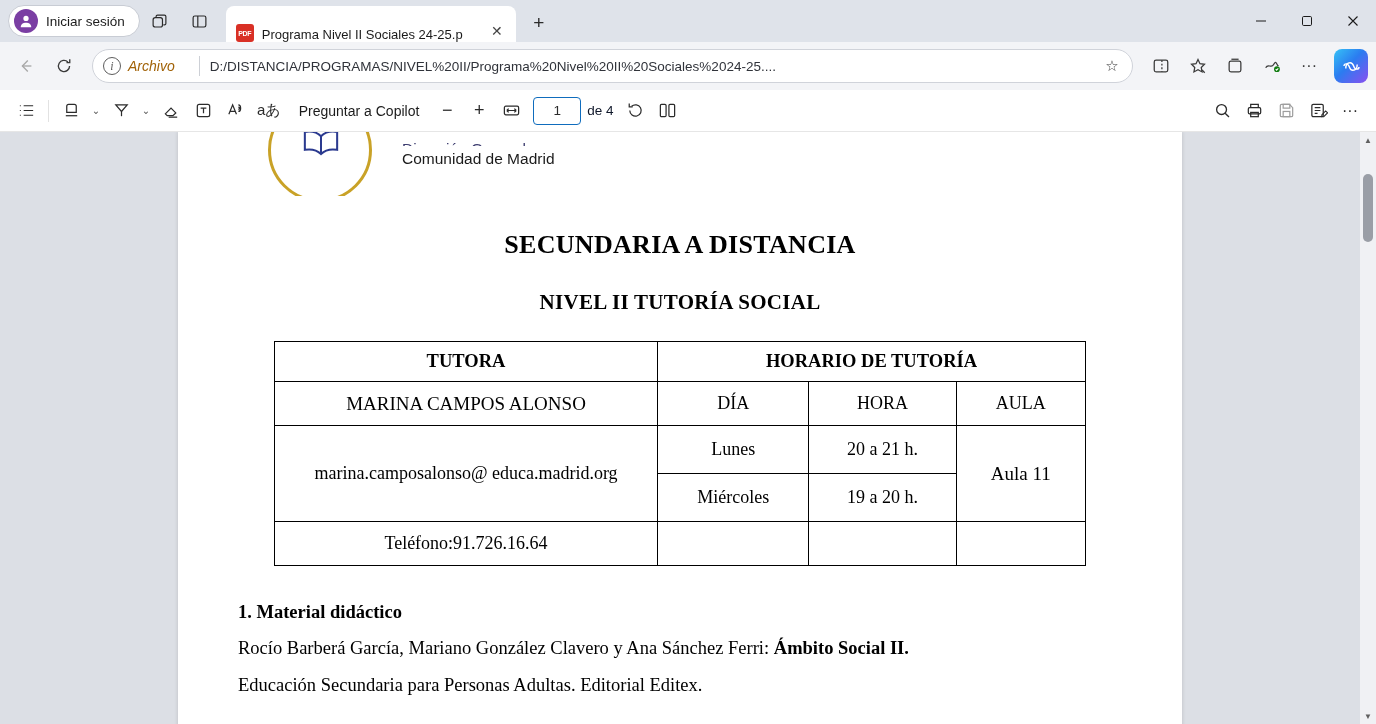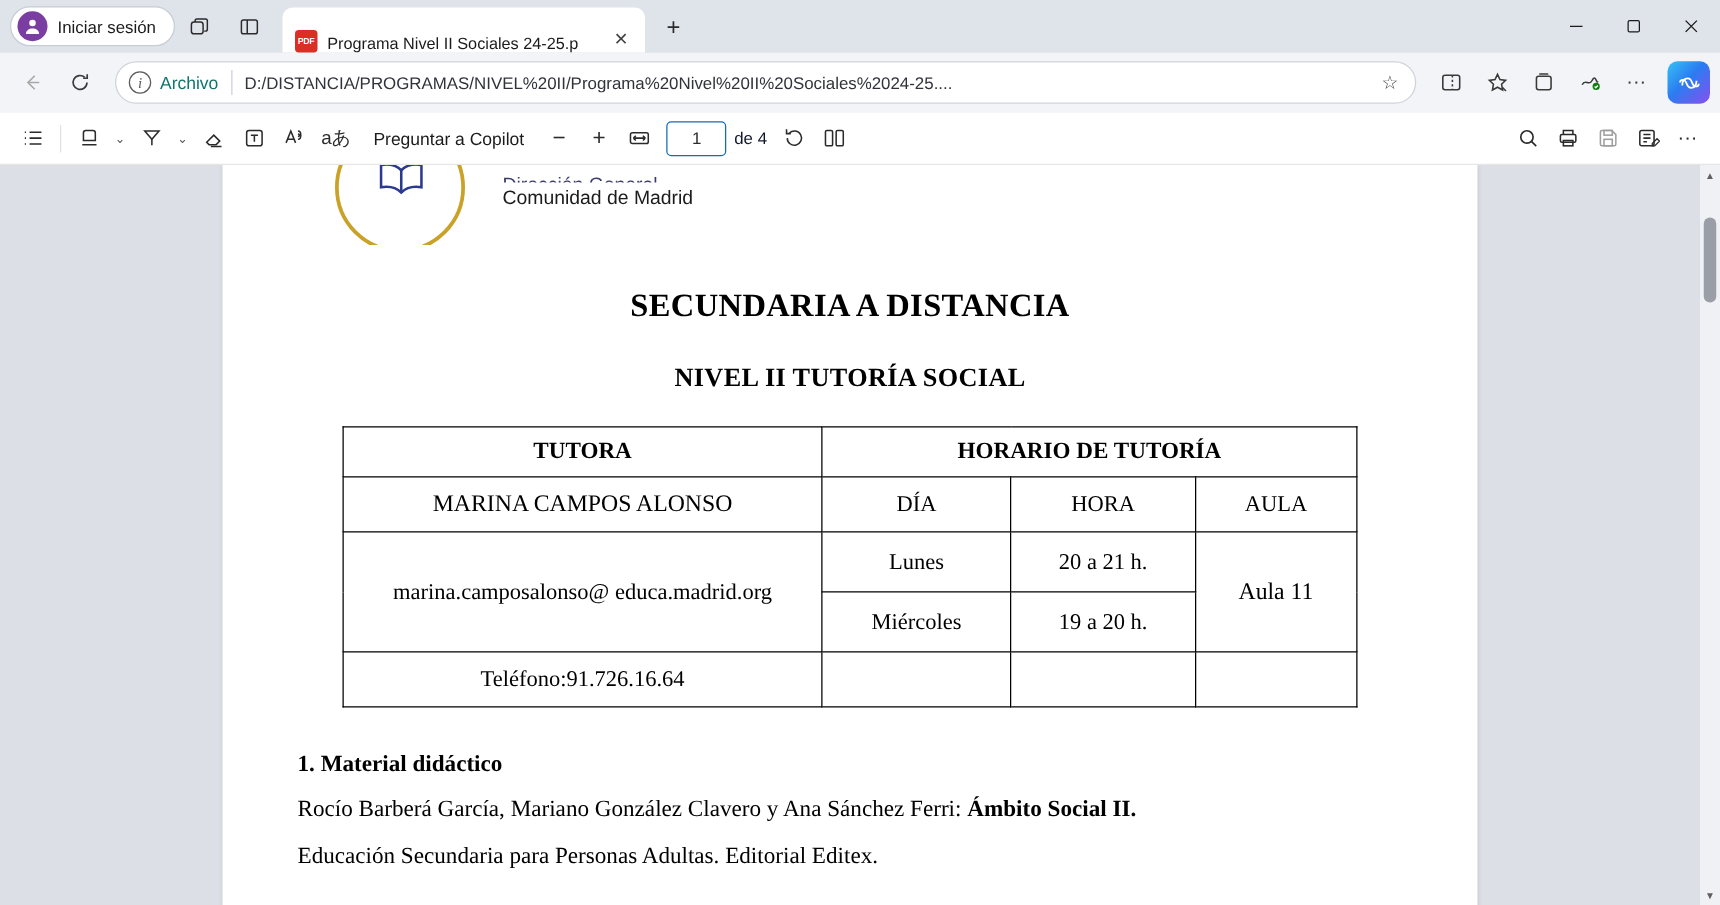--- a/index.html
+++ b/index.html
@@ -122,21 +122,21 @@
     overflow: hidden;
   }
   .omnibox .info-ico {
     width: 18px; height: 18px; border-radius: 50%;
     border: 1.3px solid #5d5d5d; color: #5d5d5d;
     font-size: 12px; font-style: italic;
     display: flex; align-items: center; justify-content: center;
     margin-right: 7px; flex: 0 0 18px;
     font-family: "Liberation Serif", serif;
   }
-  .omnibox .scheme { color: #0f766e; margin-right: 10px; font-size: 14px;}
+  .omnibox .scheme { color: #a16207; margin-right: 24px; font-size: 14px; font-style: italic;}
   .omnibox .divider {
     width: 1px; height: 20px; background: #cdd0d6; margin-right: 10px;
   }
   .omnibox .url {
     flex: 1 1 auto; overflow: hidden; white-space: nowrap;
     text-overflow: ellipsis; color: #30333a; font-size: 13.5px;
   }
   .omnibox .star {
     width: 28px; height: 28px; border-radius: 6px;
     display: flex; align-items: center; justify-content: center;

